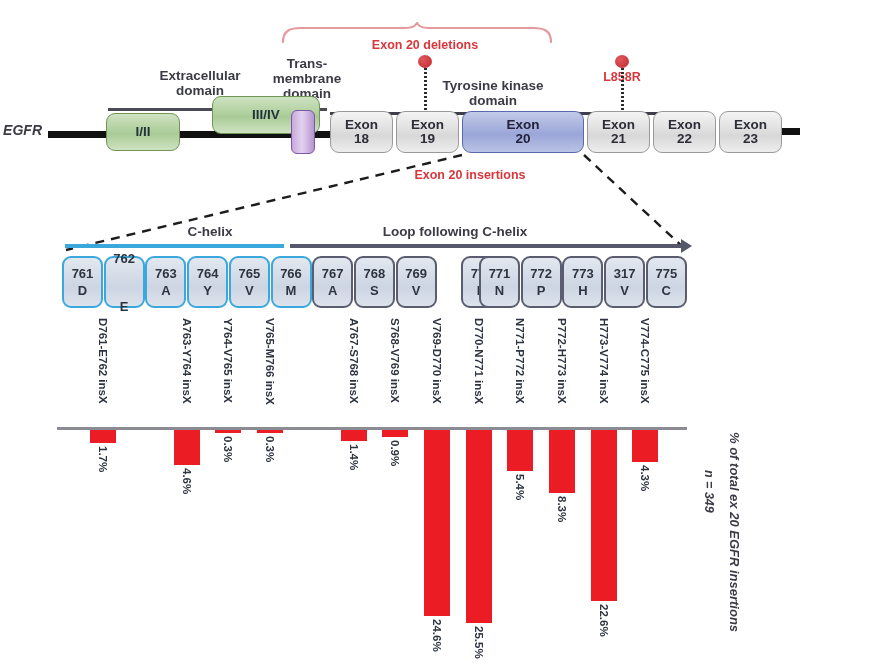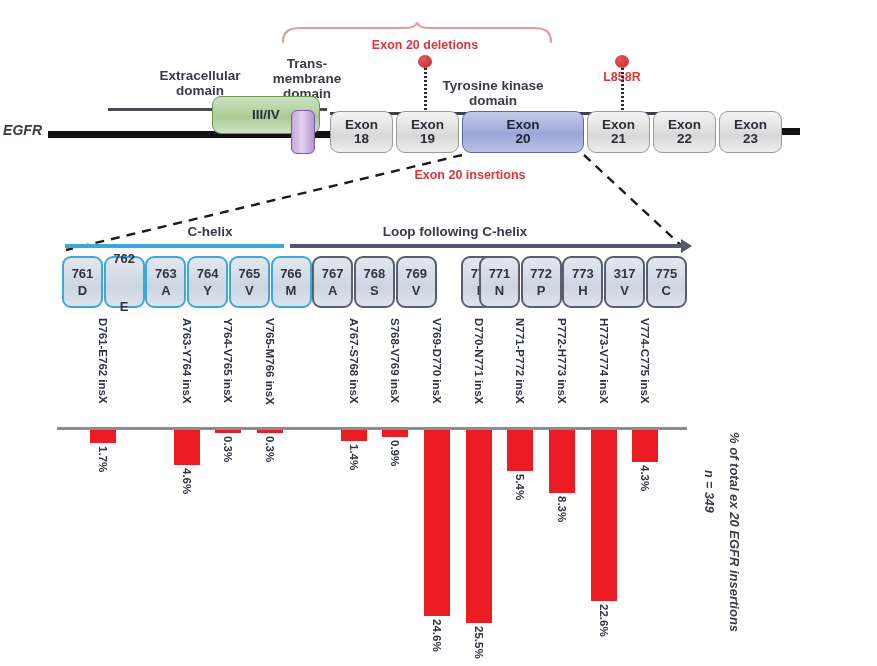--- a/index.html
+++ b/index.html
@@ -139,20 +139,23 @@
 
   <div class="dom-rule" style="left:108px;top:108px;width:185px;"></div>
   <div class="dom-rule" style="left:287px;top:108px;width:40px;"></div>
   <div class="tk-rule" style="left:330px;top:112px;width:375px;"></div>
 
   <div class="t" id="egfr-gene-label">EGFR</div>
 
   <div class="backbone" style="left:48px;top:131px;width:289px;"></div>
   <div class="backbone" style="left:690px;top:131px;width:22px;"></div>
 
+  <div class="gbox green" style="left:106px;top:113px;width:74px;height:38px;">
+    <span>I/II</span>
+  </div>
   <div class="gbox green" style="left:196px;top:96px;width:108px;height:38px;margin-left:16px;">
     <span>III/IV</span>
   </div>
   <div class="gbox purple" style="left:291px;top:110px;width:24px;height:44px;"></div>
 
   <div class="gbox grey" style="left:330px;top:111px;width:63px;height:42px;">
     <span><span>Exon</span><br>
     <span>18</span></span>
   </div>
   <div class="gbox grey" style="left:396px;top:111px;width:63px;height:42px;">

